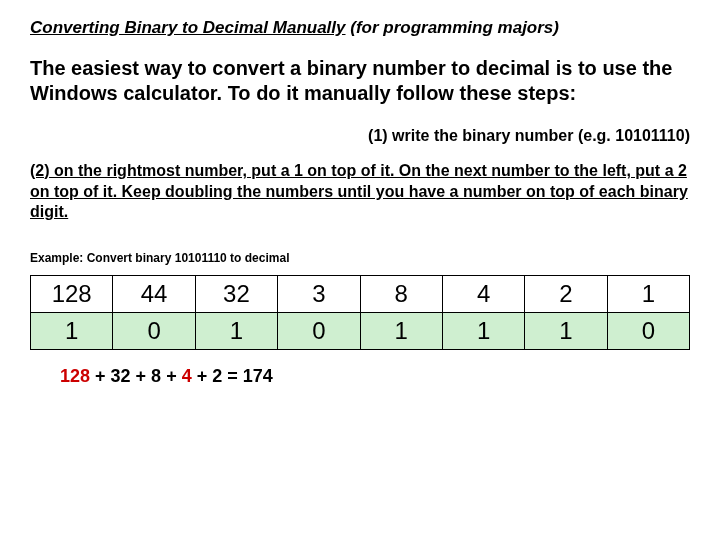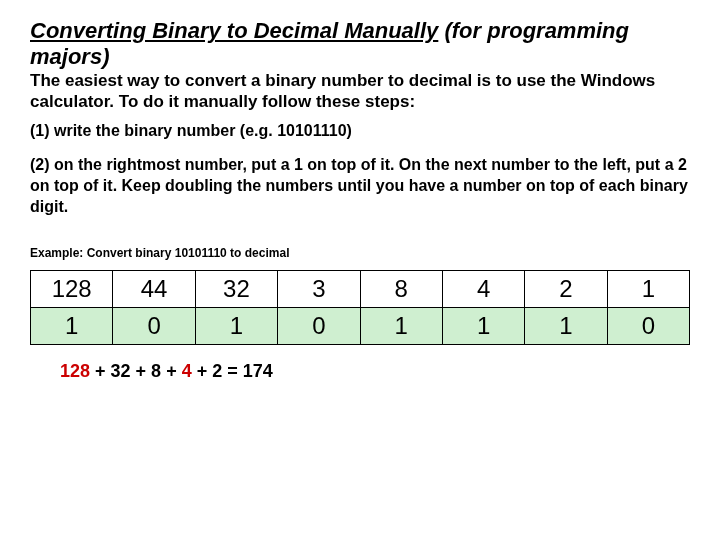--- a/index.html
+++ b/index.html
@@ -5,38 +5,39 @@
   * { margin: 0; padding: 0; box-sizing: border-box; }
   body {
     width: 720px;
     height: 540px;
     background: #fff;
     font-family: Arial, Helvetica, sans-serif;
     color: #000;
     padding: 18px 30px;
   }
   .title {
-    font-size: 22px;
+    font-size: 17px;
     font-weight: bold;
     font-style: italic;
+    margin-bottom: 18px;
   }
   .title .underline { text-decoration: underline; }
   .intro {
-    font-size: 17px;
+    font-size: 20px;
     font-weight: bold;
     line-height: 1.25;
-    margin-bottom: 8px;
+    margin-bottom: 20px;
   }
   .steps {
     font-size: 16px;
     font-weight: bold;
     line-height: 1.3;
   }
-  .step1 { margin-bottom: 14px; }
-  .step23 { margin-bottom: 28px; }
+  .step1 { margin-bottom: 14px; text-align: right; }
+  .step23 { margin-bottom: 28px; text-decoration: underline; }
   .example-label {
     font-size: 12px;
     font-weight: bold;
     margin-bottom: 10px;
   }
   table.bin {
     border-collapse: collapse;
     width: 660px;
     margin-bottom: 16px;
   }

